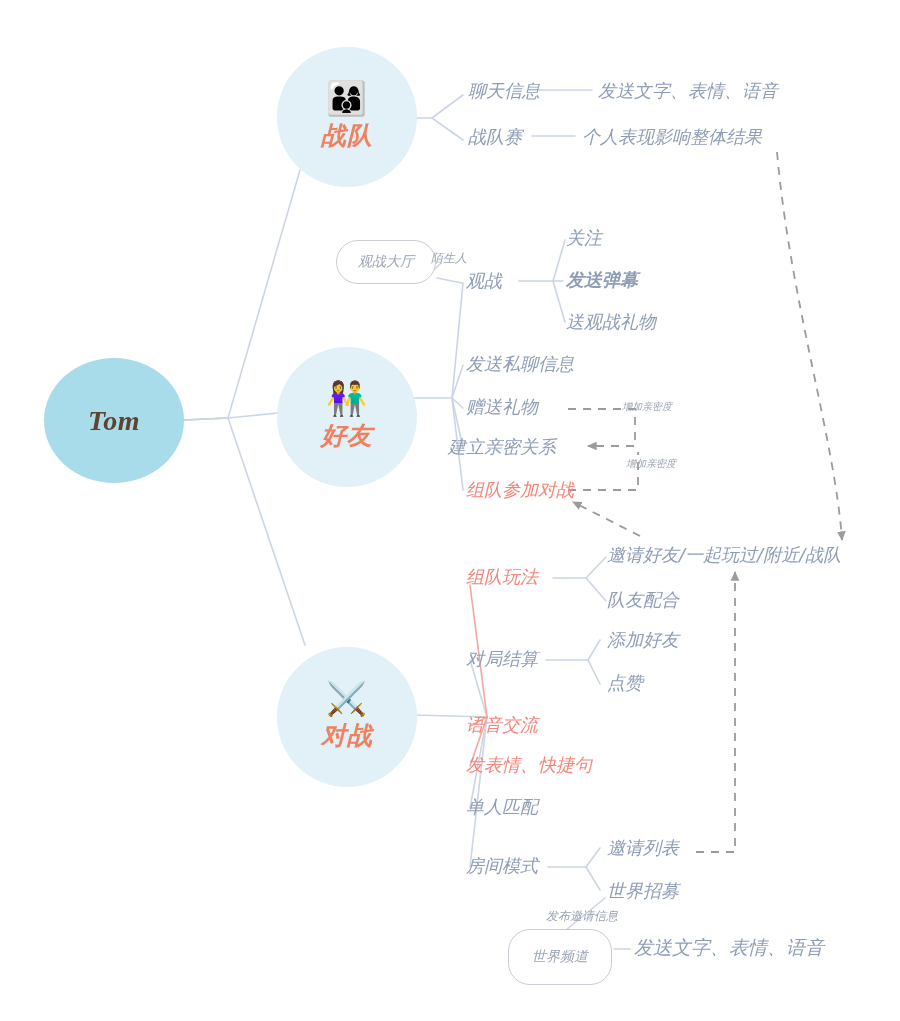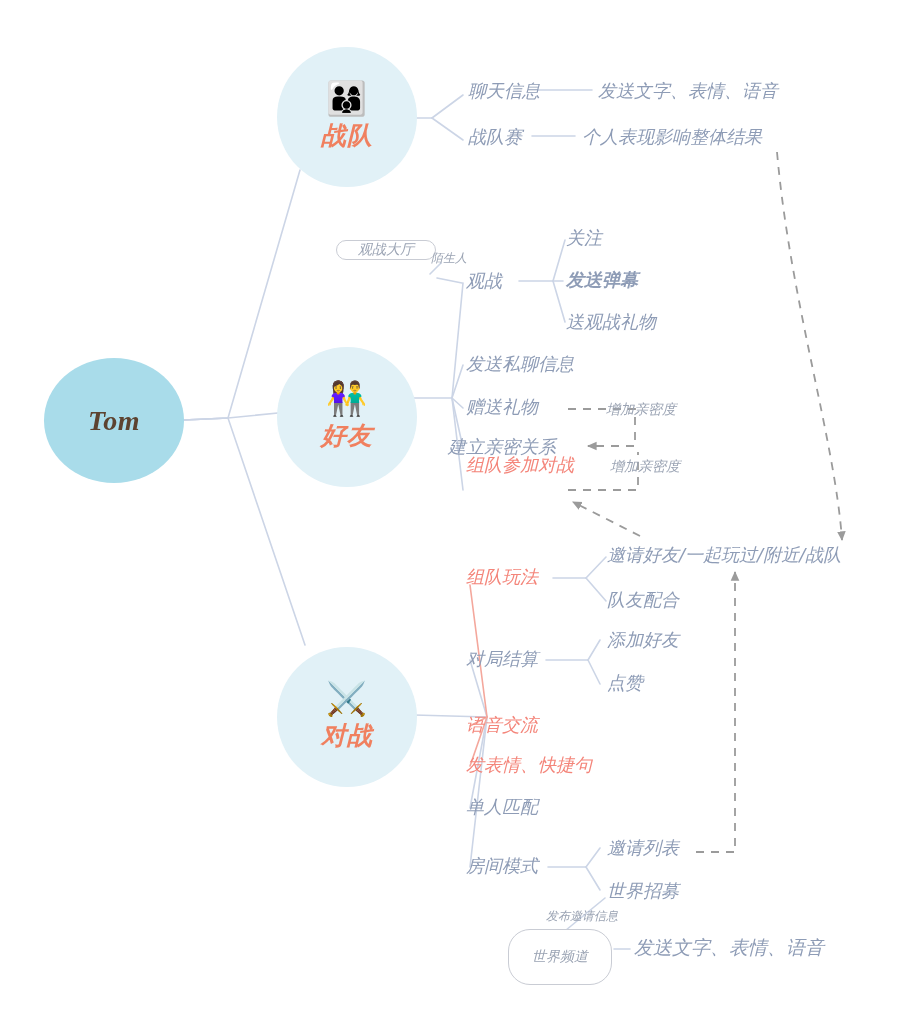--- a/index.html
+++ b/index.html
@@ -77,39 +77,39 @@
     font-family:"DejaVu Sans","Liberation Sans",sans-serif;
     font-style:italic;
     font-size:18px;
     color:#8e9cb6;
     white-space:nowrap;
     line-height:1;
   }
   .lf.red{ color:#f4857a; }
   .lf.big{ font-size:19px; }
   .lf.sm{ font-size:12px; color:#9aa3b3; }
-  .lf.sm2{ font-size:14px; color:#9aa3b3; }
+  .lf.sm2{ font-size:10px; color:#9aa3b3;margin-left:16px; }
 
   
   .pill{
     position:absolute;
     border:1.4px solid #c9ccd4;
     border-radius:22px;
     background:#ffffff;
     display:flex;align-items:center;justify-content:center;
     box-sizing:border-box;
   }
   .pill span{
     font-family:"DejaVu Sans","Liberation Sans",sans-serif;
     font-style:italic;
     font-size:14px;
     color:#9aa3b3;
     white-space:nowrap;
   }
-  #pill-lobby{ left:336px; top:240px; width:100px; height:20px; }
+  #pill-lobby{ left:336px; top:240px; width:100px; height:44px; }
   #pill-world{ left:508px; top:929px; width:104px; height:56px; }
 </style>
 </head>
 <body>
 
 <div id="stage">
 
   <svg id="wires" viewBox="0 0 900 1021">
     <g fill="none" stroke="#ccd5e6" stroke-width="1.6" stroke-linecap="round">
 
@@ -217,21 +217,21 @@
   <div class="lf" style="left:466px;top:272px;">观战</div>
   <div class="lf" style="left:566px;top:229px;">关注</div>
   <div class="lf" style="left:566px;top:271px;font-weight:bold;">发送弹幕</div>
   <div class="lf" style="left:566px;top:313px;">送观战礼物</div>
 
   <div class="lf" style="left:466px;top:355px;">发送私聊信息</div>
   <div class="lf" style="left:466px;top:398px;">赠送礼物</div>
   <div class="lf sm2" style="left:606px;top:402px;">增加亲密度</div>
   <div class="lf" style="left:448px;top:438px;">建立亲密关系</div>
   <div class="lf sm2" style="left:610px;top:459px;">增加亲密度</div>
-  <div class="lf red" style="left:466px;top:457px;font-family:Liberation Mono, monospace;">组队参加对战</div>
+  <div class="lf red" style="left:466px;top:481px;">组队参加对战</div>
 
   <div class="lf red" style="left:466px;top:568px;">组队玩法</div>
   <div class="lf" style="left:607px;top:546px;">邀请好友/一起玩过/附近/战队</div>
   <div class="lf" style="left:607px;top:591px;">队友配合</div>
 
   <div class="lf" style="left:466px;top:650px;">对局结算</div>
   <div class="lf" style="left:607px;top:631px;">添加好友</div>
   <div class="lf" style="left:607px;top:674px;">点赞</div>
 
   <div class="lf red" style="left:466px;top:716px;">语音交流</div>

